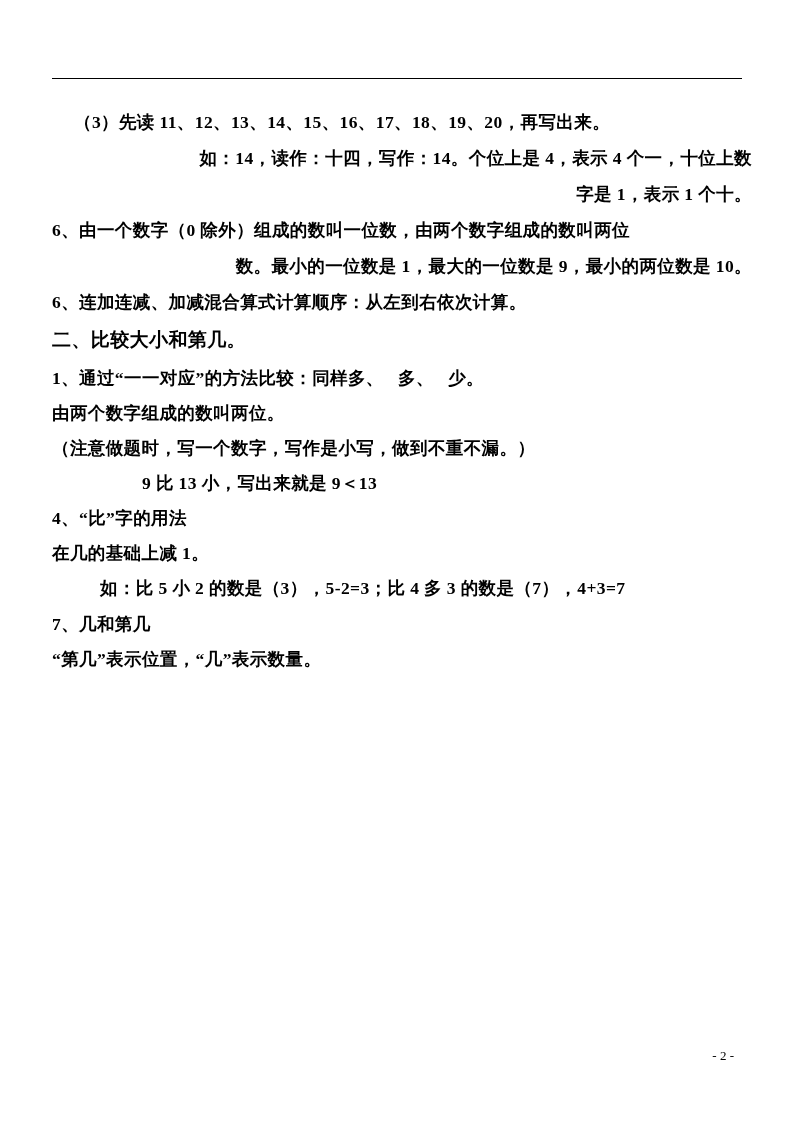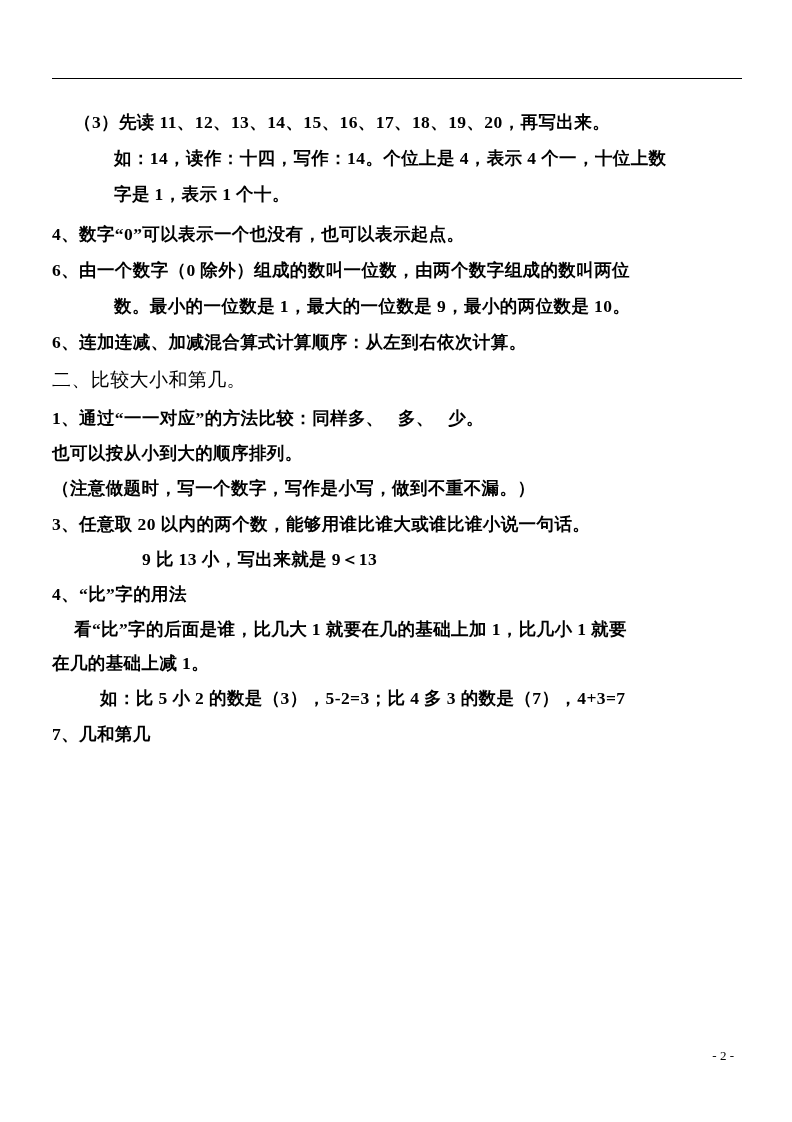--- a/index.html
+++ b/index.html
@@ -41,29 +41,29 @@
     font-size: 17.5px;
     line-height: 36px;
     letter-spacing: 0.4px;
     white-space: pre-wrap;
     font-weight: bold;
     font-family: "Liberation Serif", "DejaVu Serif", serif;
   }
   .indent-0 { padding-left: 0; }
   .indent-1 { padding-left: 22px; }
   .indent-2 { padding-left: 48px; }
-  .indent-3 { padding-left: 62px; }
+  .indent-3 { padding-left: 62px; text-align: right; }
   .indent-4 { padding-left: 90px; }
   .underline-span {
     text-decoration: underline;
     text-underline-offset: 4px;
   }
   .heading {
     font-size: 19px;
-    font-weight: normal;
+    font-weight: bold;
     line-height: 40px;
   }
   .tight { line-height: 34px; }
   .spaced-top { margin-top: 4px; }
   .page-number {
     position: absolute;
     right: 58px;
     bottom: 58px;
     font-size: 13px;
     font-family: "Liberation Serif", "DejaVu Serif", serif;
@@ -76,35 +76,33 @@
 <div class="page">
 
   <div class="top-rule"></div>
 
   <div class="content">
 
     <div class="line indent-1">（3）先读 11、12、13、14、15、16、17、18、19、20，再写出来。</div>
     <div class="line indent-3">如：14，读作：十四，写作：14。个位上是 4，表示 4 个一，十位上数</div>
     <div class="line indent-3">字是 1，表示 1 个十。</div>
 
-    <div class="line indent-0 spaced-top">4、数字“0”可以表示一个也没有，也可以表示起点。</div>
     <div class="line indent-0">6、由一个数字（0 除外）组成的数叫一位数，由两个数字组成的数叫两位</div>
     <div class="line indent-3">数。最小的一位数是 1，最大的一位数是 9，最小的两位数是 10。</div>
     <div class="line indent-0">6、连加连减、加减混合算式计算顺序：从左到右依次计算。</div>
 
     <div class="line heading indent-0">二、比较大小和第几。</div>
 
     <div class="line indent-0">1、通过“一一对应”的方法比较：同样多、   多、   少。</div>
-    <div class="line indent-0 tight">也可以按从小到大的顺序排列。</div>
+    <div class="line indent-0 tight">由两个数字组成的数叫两位。</div>
     <div class="line indent-0">（注意做题时，写一个数字，写作是小写，做到不重不漏。）</div>
-    <div class="line indent-0">3、任意取 20 以内的两个数，能够用谁比谁大或谁比谁小说一句话。</div>
     <div class="line indent-4 tight">9 比 13 小，写出来就是 9＜13</div>
     <div class="line indent-0">4、“比”字的用法</div>
-    <div class="line indent-1 tight">看“比”字的后面是谁，比几大 1 就要在几的基础上加 1，比几小 1 就要</div>
     <div class="line indent-0 tight">在几的基础上减 1。</div>
     <div class="line indent-2">如：比 5 小 2 的数是（3），5-2=3；比 4 多 3 的数是（7），4+3=7</div>
     <div class="line indent-0">7、几和第几</div>
+    <div class="line indent-0 tight">“第几”表示位置，“几”表示数量。</div>
 
   </div>
 
   <div class="page-number">- 2 -</div>
 
 </div>
 
 </body></html>

